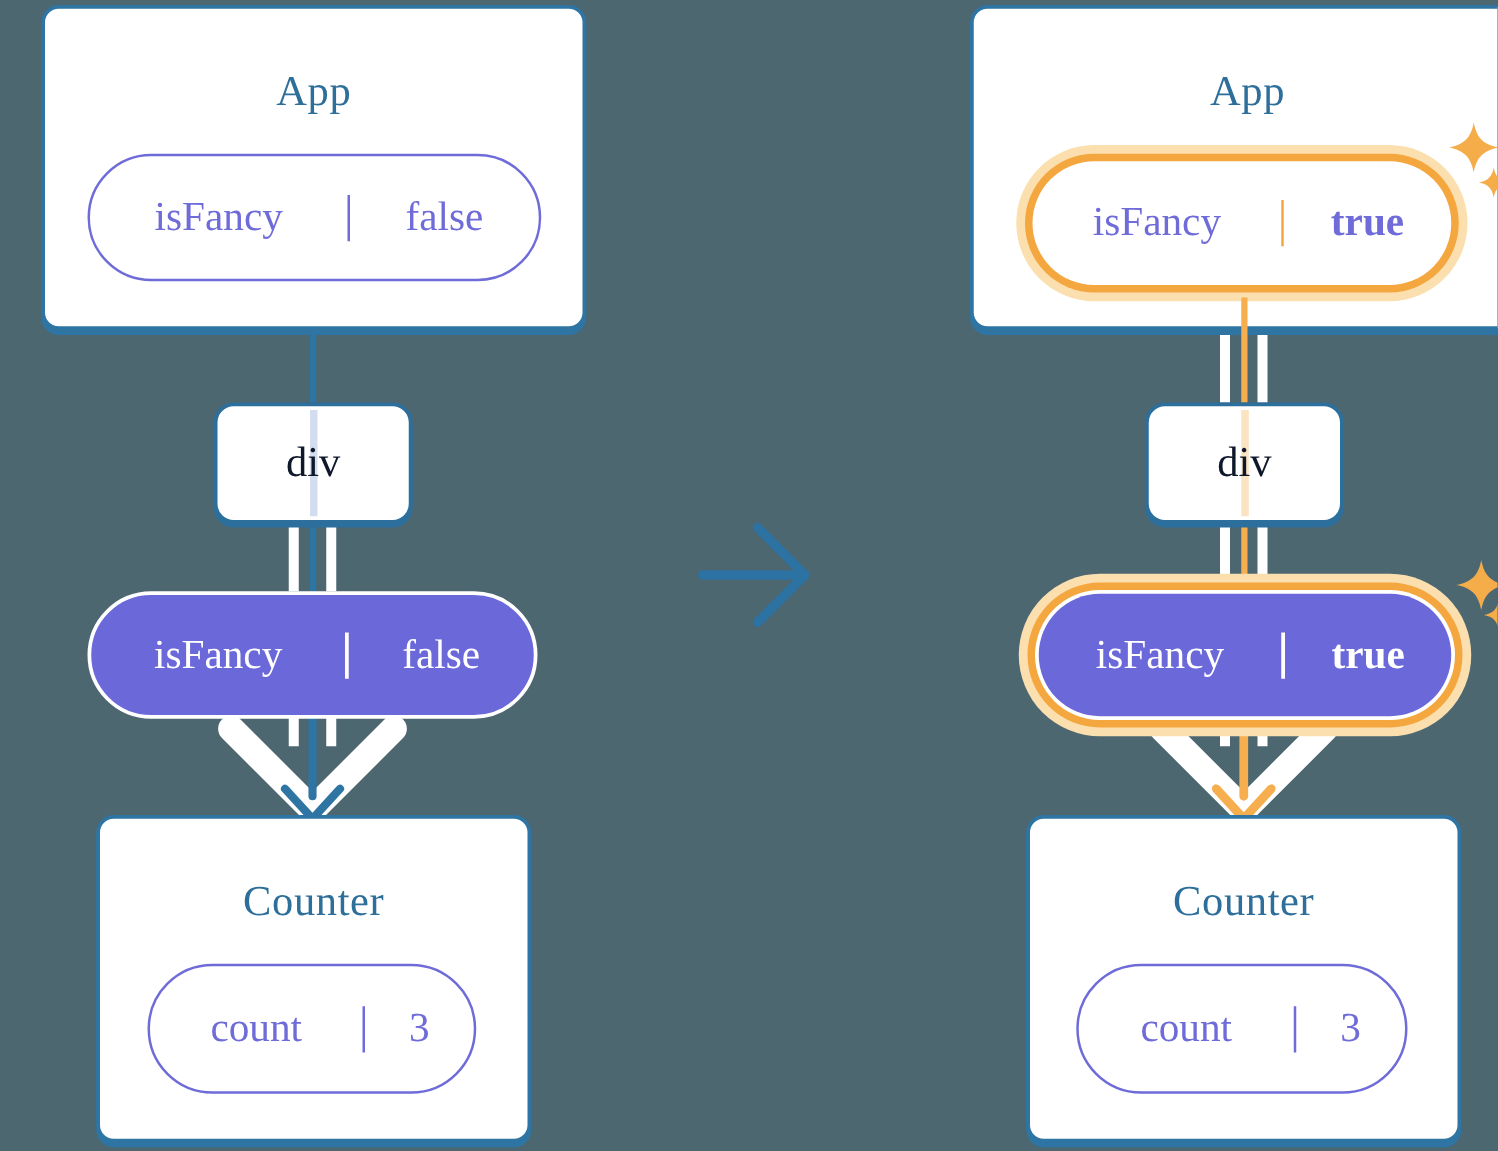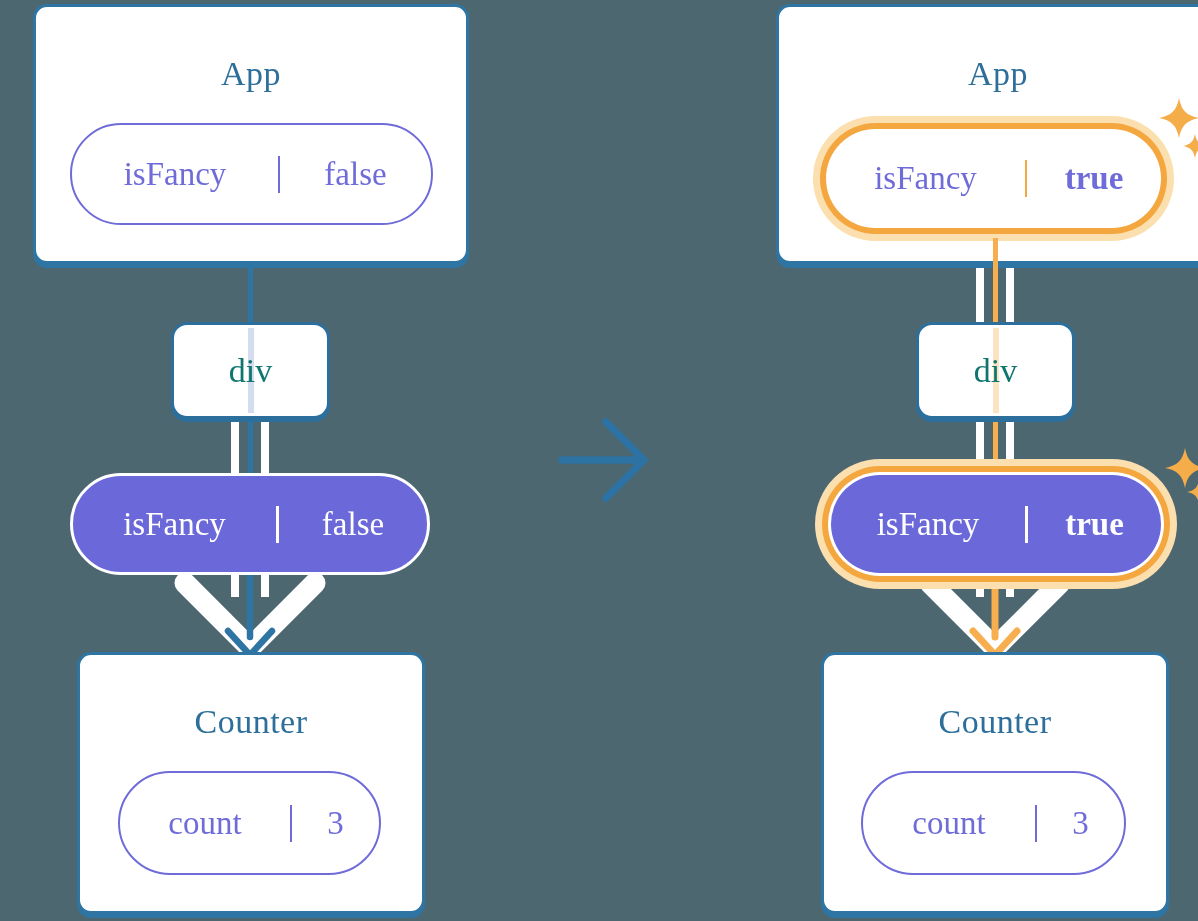--- a/index.html
+++ b/index.html
@@ -27,21 +27,21 @@
   #counter-l { left:49px;  top:652px; width:348px; height:262px; }
   #counter-r { left:793px; top:652px; width:348px; height:262px; }
 
   
   .divbox {
     position:absolute; background:#fff;
     border:3.5px solid #2c6f9c; border-radius:16px;
     box-shadow:0 3px 0 #2c6f9c;
     width:159px; height:97px; top:322px;
     display:flex; align-items:center; justify-content:center;
-    font-size:34px; color:#0f766e;
+    font-size:34px; color:#0f172a;
   }
   #div-l { left:143px; }
   #div-r { left:888px; }
   .thruline {
     position:absolute; top:3px; bottom:3px; width:6px; left:50%;
     margin-left:-3px;
   }
   .thruline.lavender { background:#d4ddf0; }
   .thruline.cream    { background:#fae4c1; }
   .divbox span { position:relative; z-index:1; }

